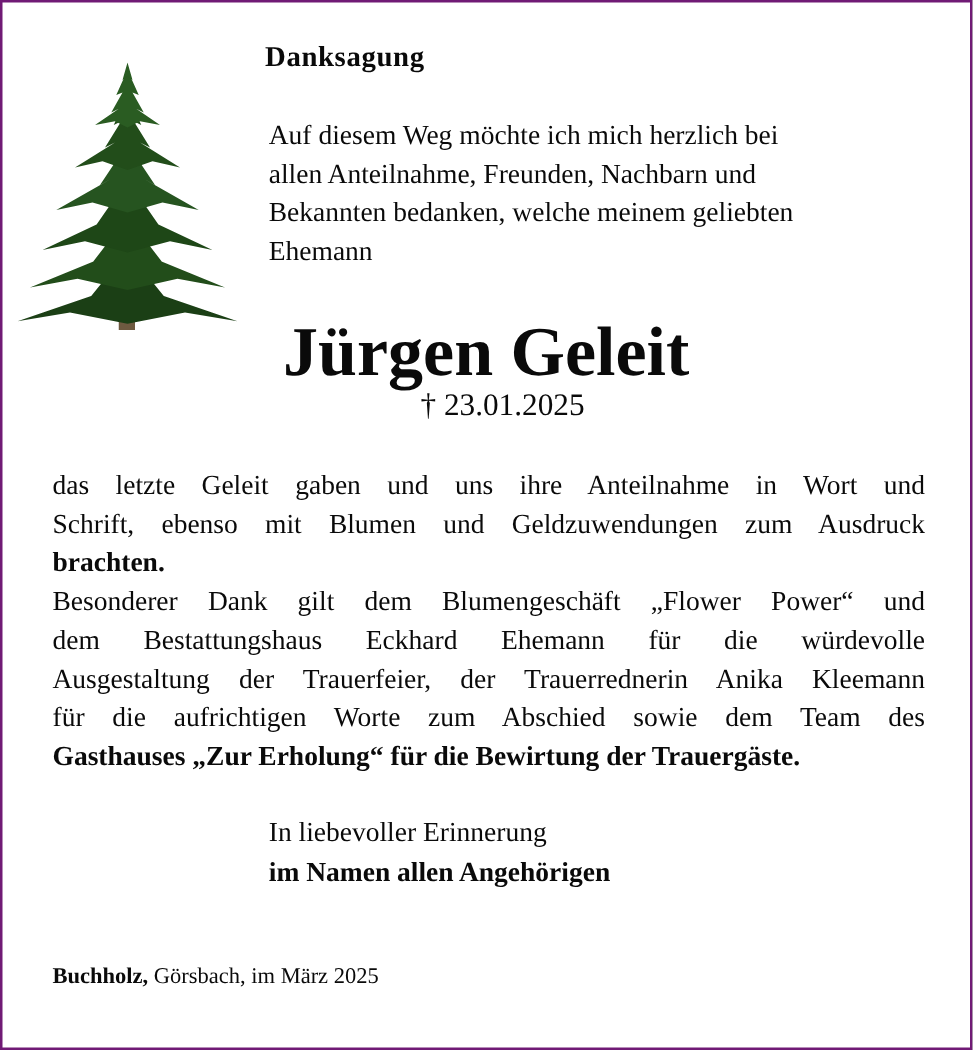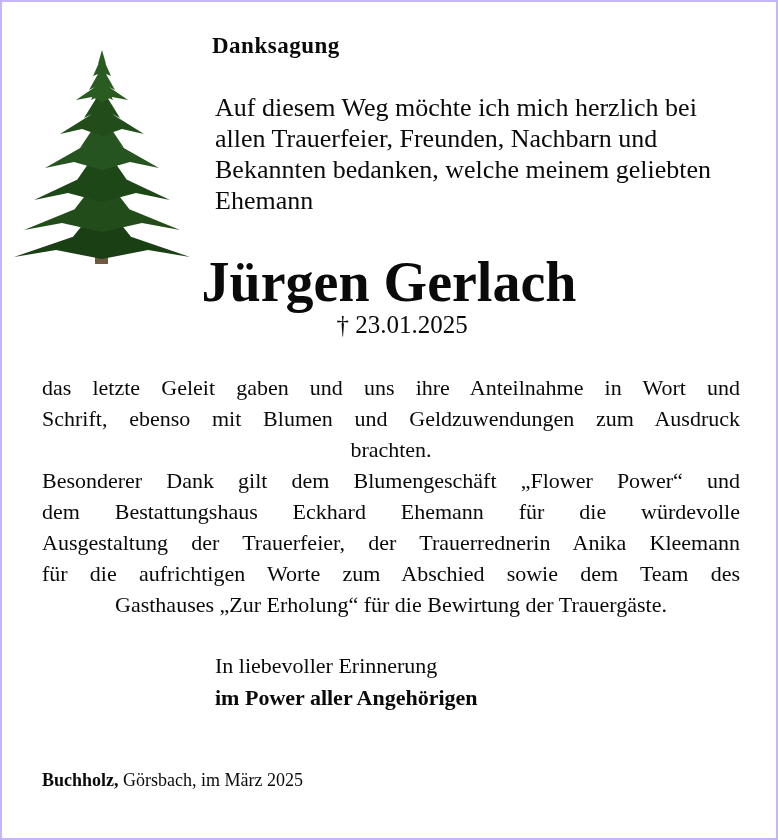--- a/index.html
+++ b/index.html
@@ -1,59 +1,59 @@
 <!DOCTYPE html>
 <html><head>
 <meta charset="utf-8">
 <style>
   html, body { margin: 0; padding: 0; background: #888; }
   .page {
     position: relative;
     width: 778px;
     height: 840px;
     background: #ffffff;
-    border: 2px solid #c4b5fd;
+    border: 2px solid #701a75;
     box-sizing: border-box;
     font-family: "Liberation Serif", "DejaVu Serif", serif;
     color: #0a0a0a;
     overflow: hidden;
   }
   .abs { position: absolute; }
 
   .tree { left: 10px; top: 48px; width: 180px; height: 215px; }
 
   .heading {
     left: 210px; top: 31px;
     font-size: 23px; font-weight: bold; letter-spacing: 0.5px;
   }
 
   .intro {
     left: 213px; top: 90px; width: 520px;
-    font-size: 26px; line-height: 31px;
+    font-size: 22px; line-height: 31px;
   }
 
   .name {
     left: 0; top: 248px; width: 100%;
     text-align: center;
     font-size: 56px; font-weight: bold;
     white-space: nowrap;
   }
 
   .death-date {
     left: 13px; top: 309px; width: 100%;
     text-align: center;
     font-size: 25px;
   }
 
   .body-text {
     left: 40px; top: 370px; width: 698px;
     font-size: 22px; line-height: 31px;
   }
   .body-text .jline { text-align: justify; text-align-last: justify; }
-  .body-text .lline { text-align: center; }
+  .body-text .lline { text-align: left; font-weight: bold; }
 
   .closing {
     left: 213px; top: 648px;
     font-size: 22px; line-height: 31.5px;
   }
   .closing .b { font-weight: bold; }
 
   .footer {
     left: 40px; top: 768px;
     font-size: 18px;
@@ -73,42 +73,42 @@
     <polygon fill="#265420" points="90,52 103,78 96,74 112,98 103,93 147,118 118,112 90,120 62,112 33,118 77,93 68,98 84,74 77,78"></polygon>
     <polygon fill="#224d1a" points="90,26 101,50 95,47 108,68 100,64 132,84 110,79 90,86 70,79 48,84 80,64 72,68 85,47 79,50"></polygon>
     <polygon fill="#2a5c22" points="90,6 99,26 94,24 103,40 97,37 116,50 100,47 90,52 80,47 64,50 83,37 77,40 86,24 81,26"></polygon>
     <polygon fill="#2a5c22" points="90,0 94,14 90,11 86,14"></polygon>
   </svg>
 
   <div class="abs heading">Danksagung</div>
 
   <div class="abs intro">
     <div>Auf diesem Weg möchte ich mich herzlich bei</div>
-    <div>allen Trauerfeier, Freunden, Nachbarn und</div>
+    <div>allen Anteilnahme, Freunden, Nachbarn und</div>
     <div>Bekannten bedanken, welche meinem geliebten</div>
     <div>Ehemann</div>
   </div>
 
-  <div class="abs name">Jürgen Gerlach</div>
+  <div class="abs name">Jürgen Geleit</div>
 
   <div class="abs death-date">† 23.01.2025</div>
 
   <div class="abs body-text">
     <div class="jline">das letzte Geleit gaben und uns ihre Anteilnahme in Wort und</div>
     <div class="jline">Schrift, ebenso mit Blumen und Geldzuwendungen zum Ausdruck</div>
     <div class="lline">brachten.</div>
     <div class="jline">Besonderer Dank gilt dem Blumengeschäft „Flower Power“ und</div>
     <div class="jline">dem Bestattungshaus Eckhard Ehemann für die würdevolle</div>
     <div class="jline">Ausgestaltung der Trauerfeier, der Trauerrednerin Anika Kleemann</div>
     <div class="jline">für die aufrichtigen Worte zum Abschied sowie dem Team des</div>
     <div class="lline">Gasthauses „Zur Erholung“ für die Bewirtung der Trauergäste.</div>
   </div>
 
   <div class="abs closing">
     <div>In liebevoller Erinnerung</div>
-    <div class="b">im Power aller Angehörigen</div>
+    <div class="b">im Namen allen Angehörigen</div>
   </div>
 
   <div class="abs footer">
     <span class="place">Buchholz,</span><span> Görsbach, im März 2025</span>
   </div>
 
 </div>
 
 </body></html>

